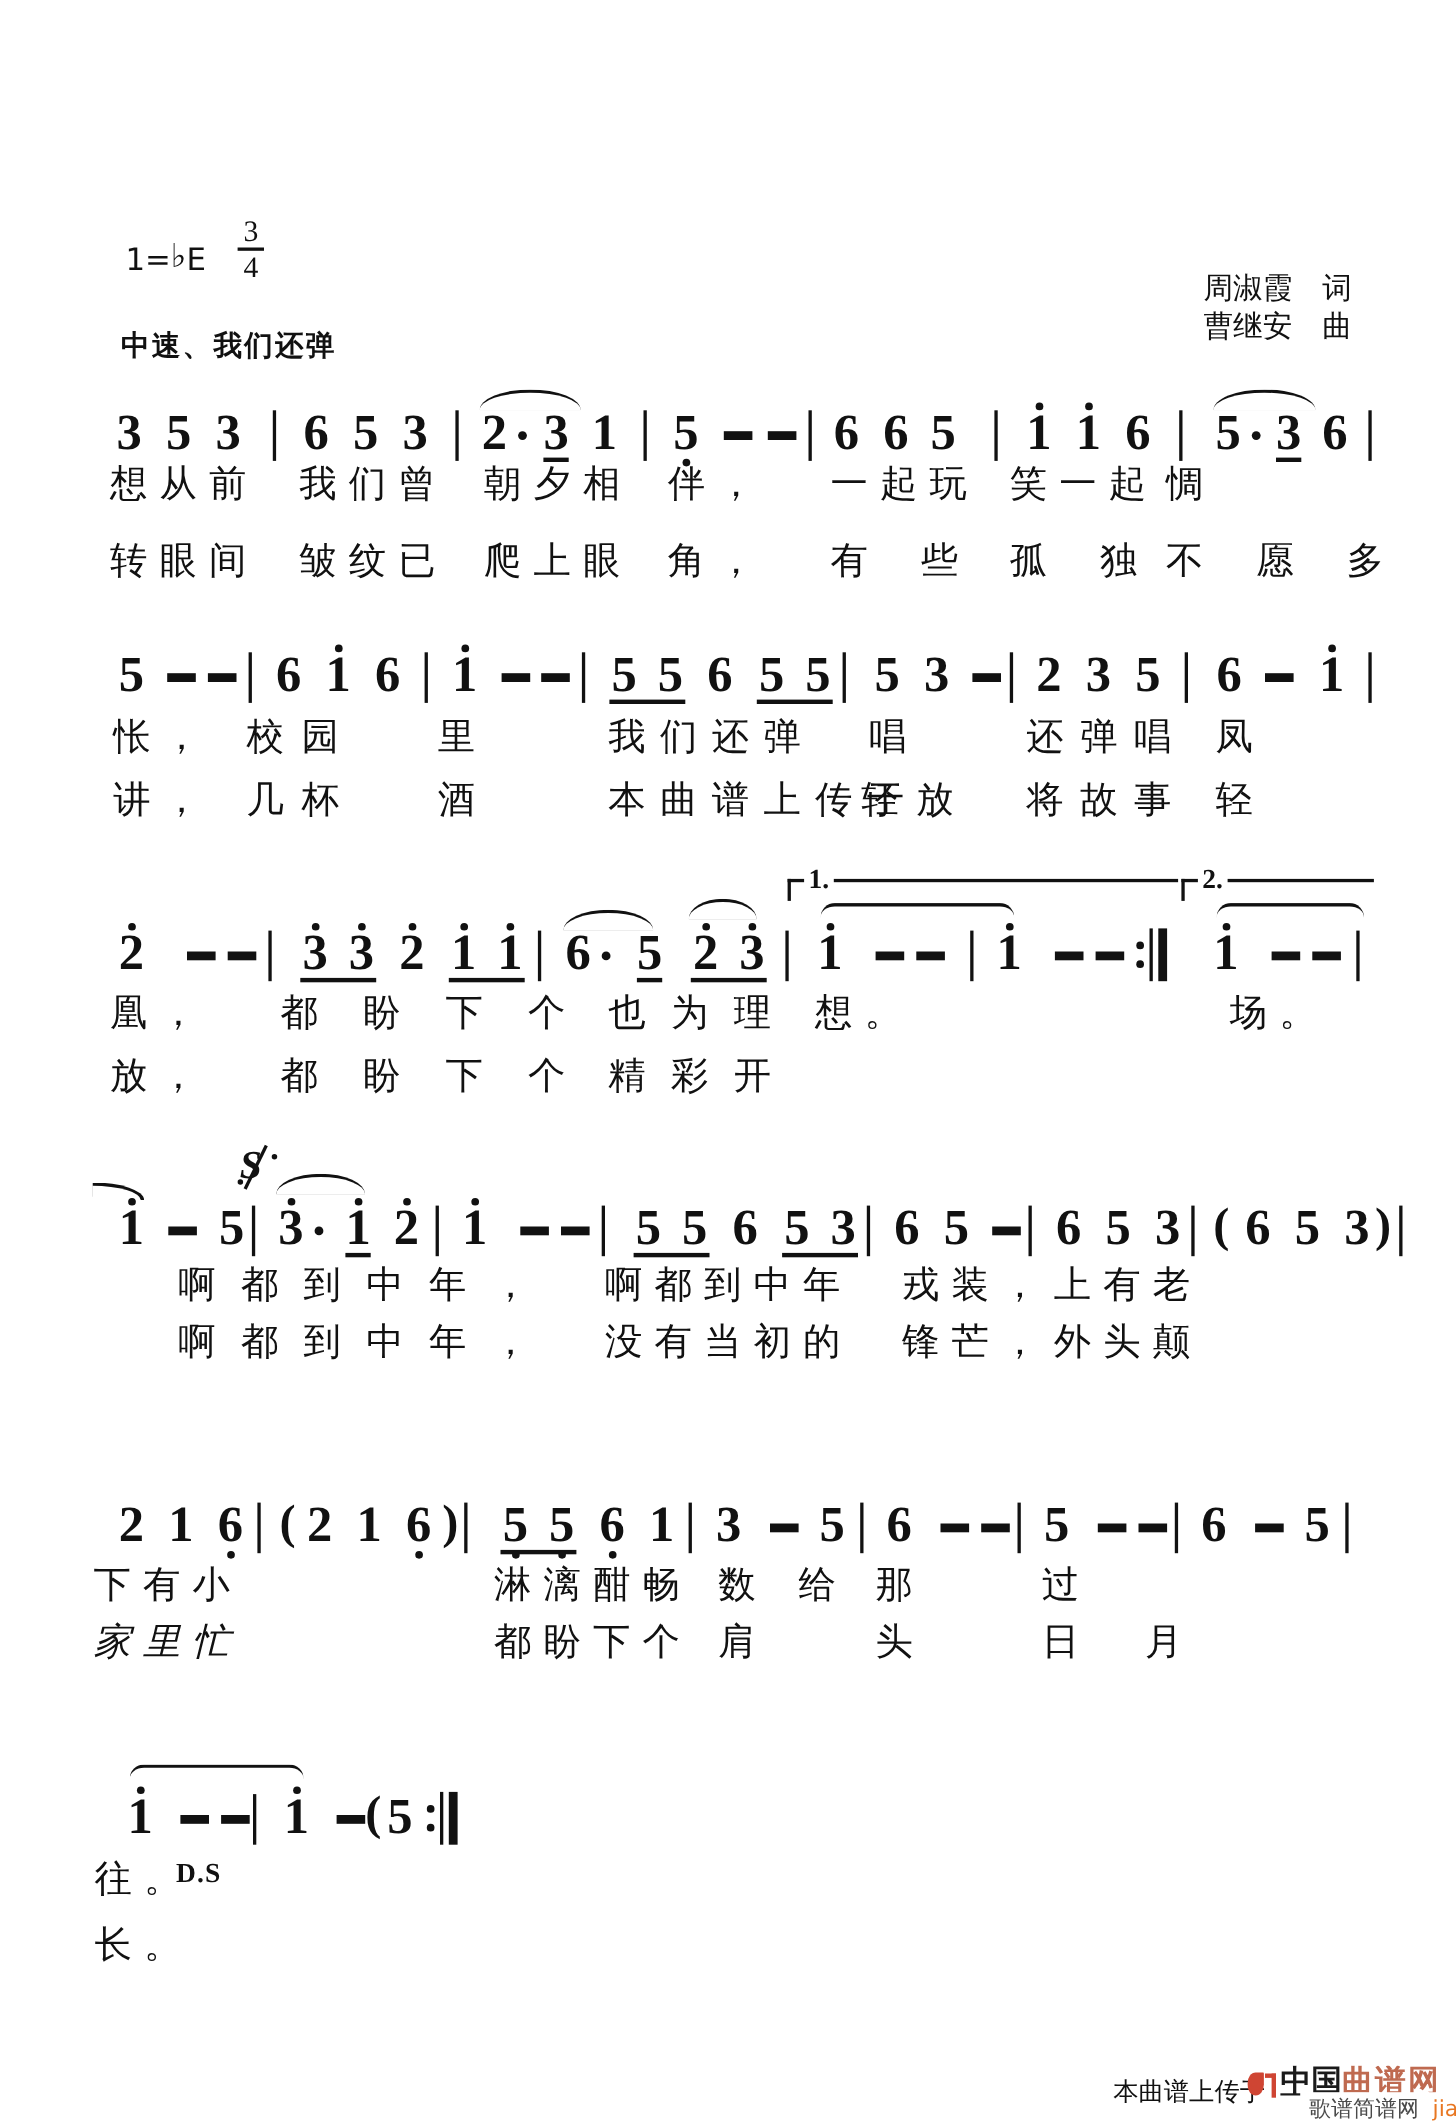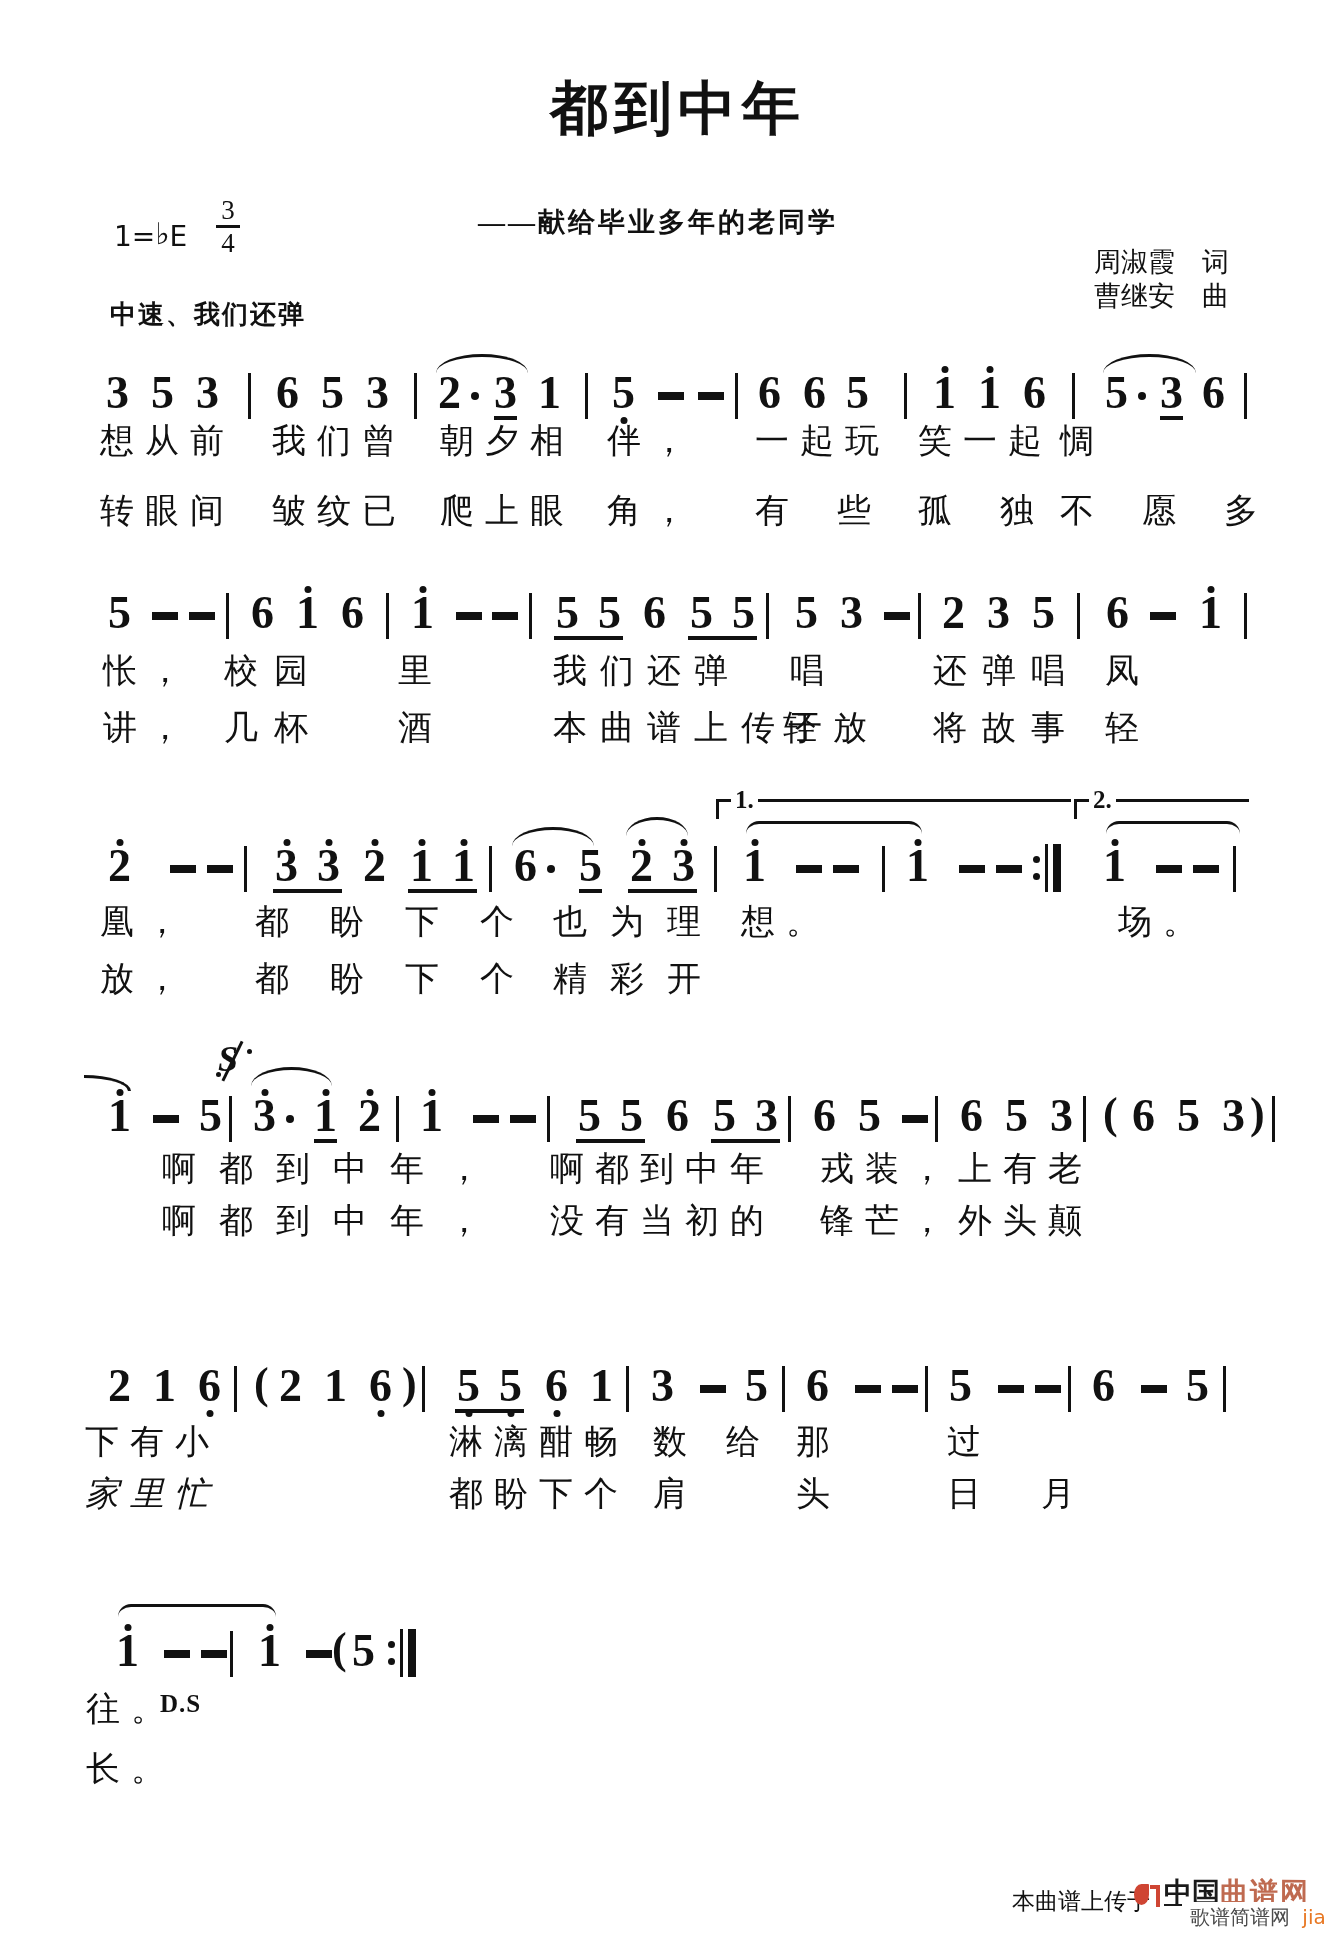--- a/index.html
+++ b/index.html
@@ -68,22 +68,20 @@
   .wm{position:absolute;left:1182px;top:1902px;font-size:20px;background:#fff;
       padding:2px 0 4px 8px;white-space:nowrap;z-index:5;
       font-family:"DejaVu Sans","Liberation Sans",sans-serif;}
   .wm-cn{color:#4a4a4a;}
   .wm-url{color:#e87722;margin-left:6px;}
 </style>
 </head>
 <body>
 
 <div class="page">
-  <h1 class="title">都到中年</h1>
-  <div class="subtitle">——献给毕业多年的老同学</div>
   <div class="keysig"><span>1=</span><span class="flat">♭</span><span>E</span></div>
   <div class="timesig">
     <span>3</span>
     <span class="tsline"></span>
     <span>4</span>
   </div>
   <div class="credit lyricist">周淑霞　词</div>
   <div class="credit composer">曹继安　曲</div>
   <div class="tempo">中速、我们还弹</div>
 

